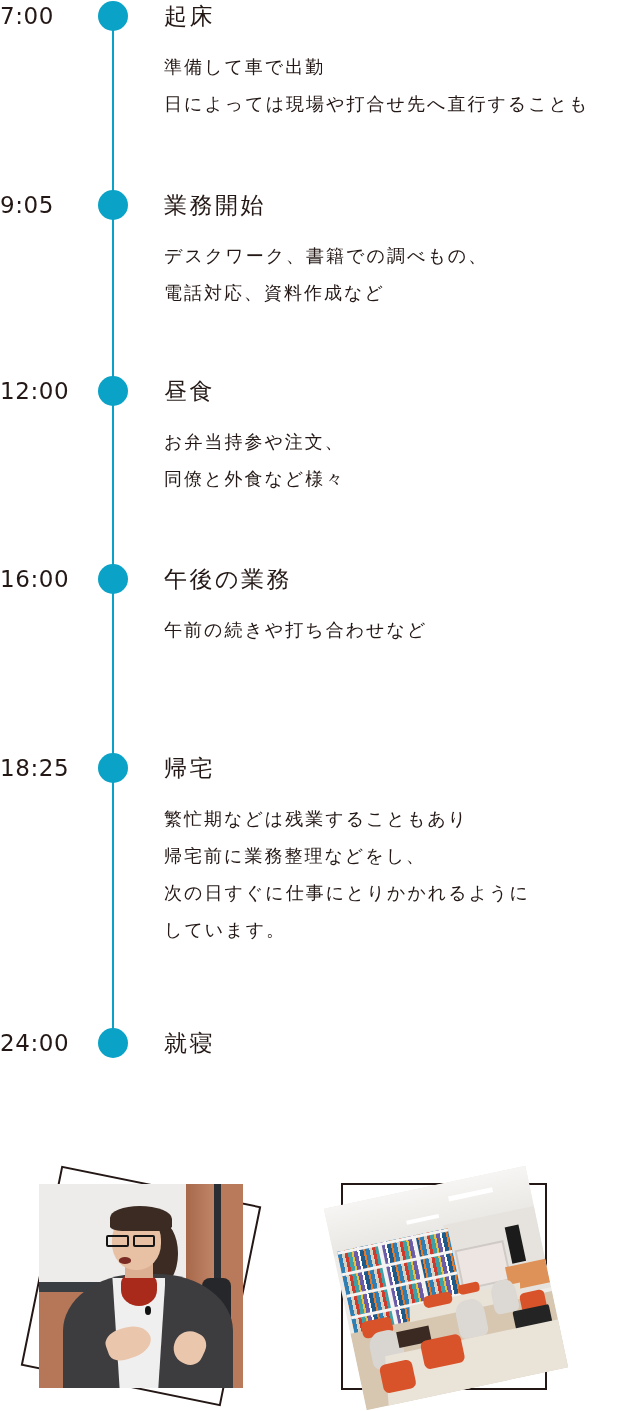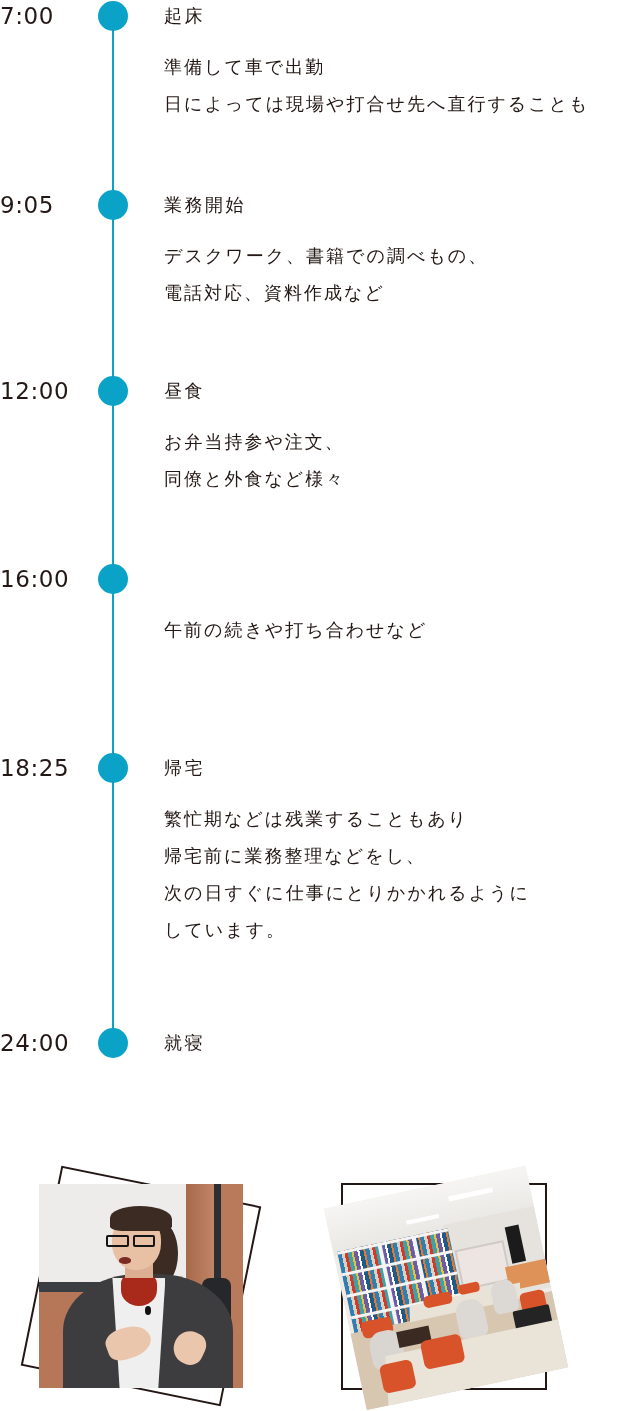--- a/index.html
+++ b/index.html
@@ -17,21 +17,21 @@
       position: absolute; left: 0; top: 0; height: 30px; line-height: 30px;
       font-family: "DejaVu Sans", sans-serif; font-size: 23px; letter-spacing: 0.6px;
       color: #231815; white-space: nowrap;
     }
     .dot {
       position: absolute; left: 98px; top: 0; width: 30px; height: 30px;
       border-radius: 50%; background: #0aa2c6;
     }
     .title {
       position: absolute; left: 164px; top: 0; height: 30px; line-height: 30px;
-      font-size: 18px; font-weight: 500; letter-spacing: 2.5px; white-space: nowrap;
+      font-size: 23px; font-weight: 500; letter-spacing: 2.5px; white-space: nowrap;
       font-family: "DejaVu Sans", sans-serif;
     }
     .body-text {
       position: absolute; left: 164px; top: 47px; width: 460px;
       font-size: 18px; font-weight: 500; line-height: 37px; letter-spacing: 2px;
       font-family: "DejaVu Sans", sans-serif;
     }
     .body-text div { white-space: nowrap; height: 37px; }
 
     
@@ -128,20 +128,21 @@
     <div class="title">昼食</div>
     <div class="body-text">
       <div>お弁当持参や注文、</div>
       <div>同僚と外食など様々</div>
     </div>
   </div>
 
   <div class="entry" style="top:564px">
     <div class="time">16:00</div>
     <div class="dot"></div>
+    <div class="title">午後の業務</div>
     <div class="body-text">
       <div>午前の続きや打ち合わせなど</div>
     </div>
   </div>
 
   <div class="entry" style="top:753px">
     <div class="time">18:25</div>
     <div class="dot"></div>
     <div class="title">帰宅</div>
     <div class="body-text">

